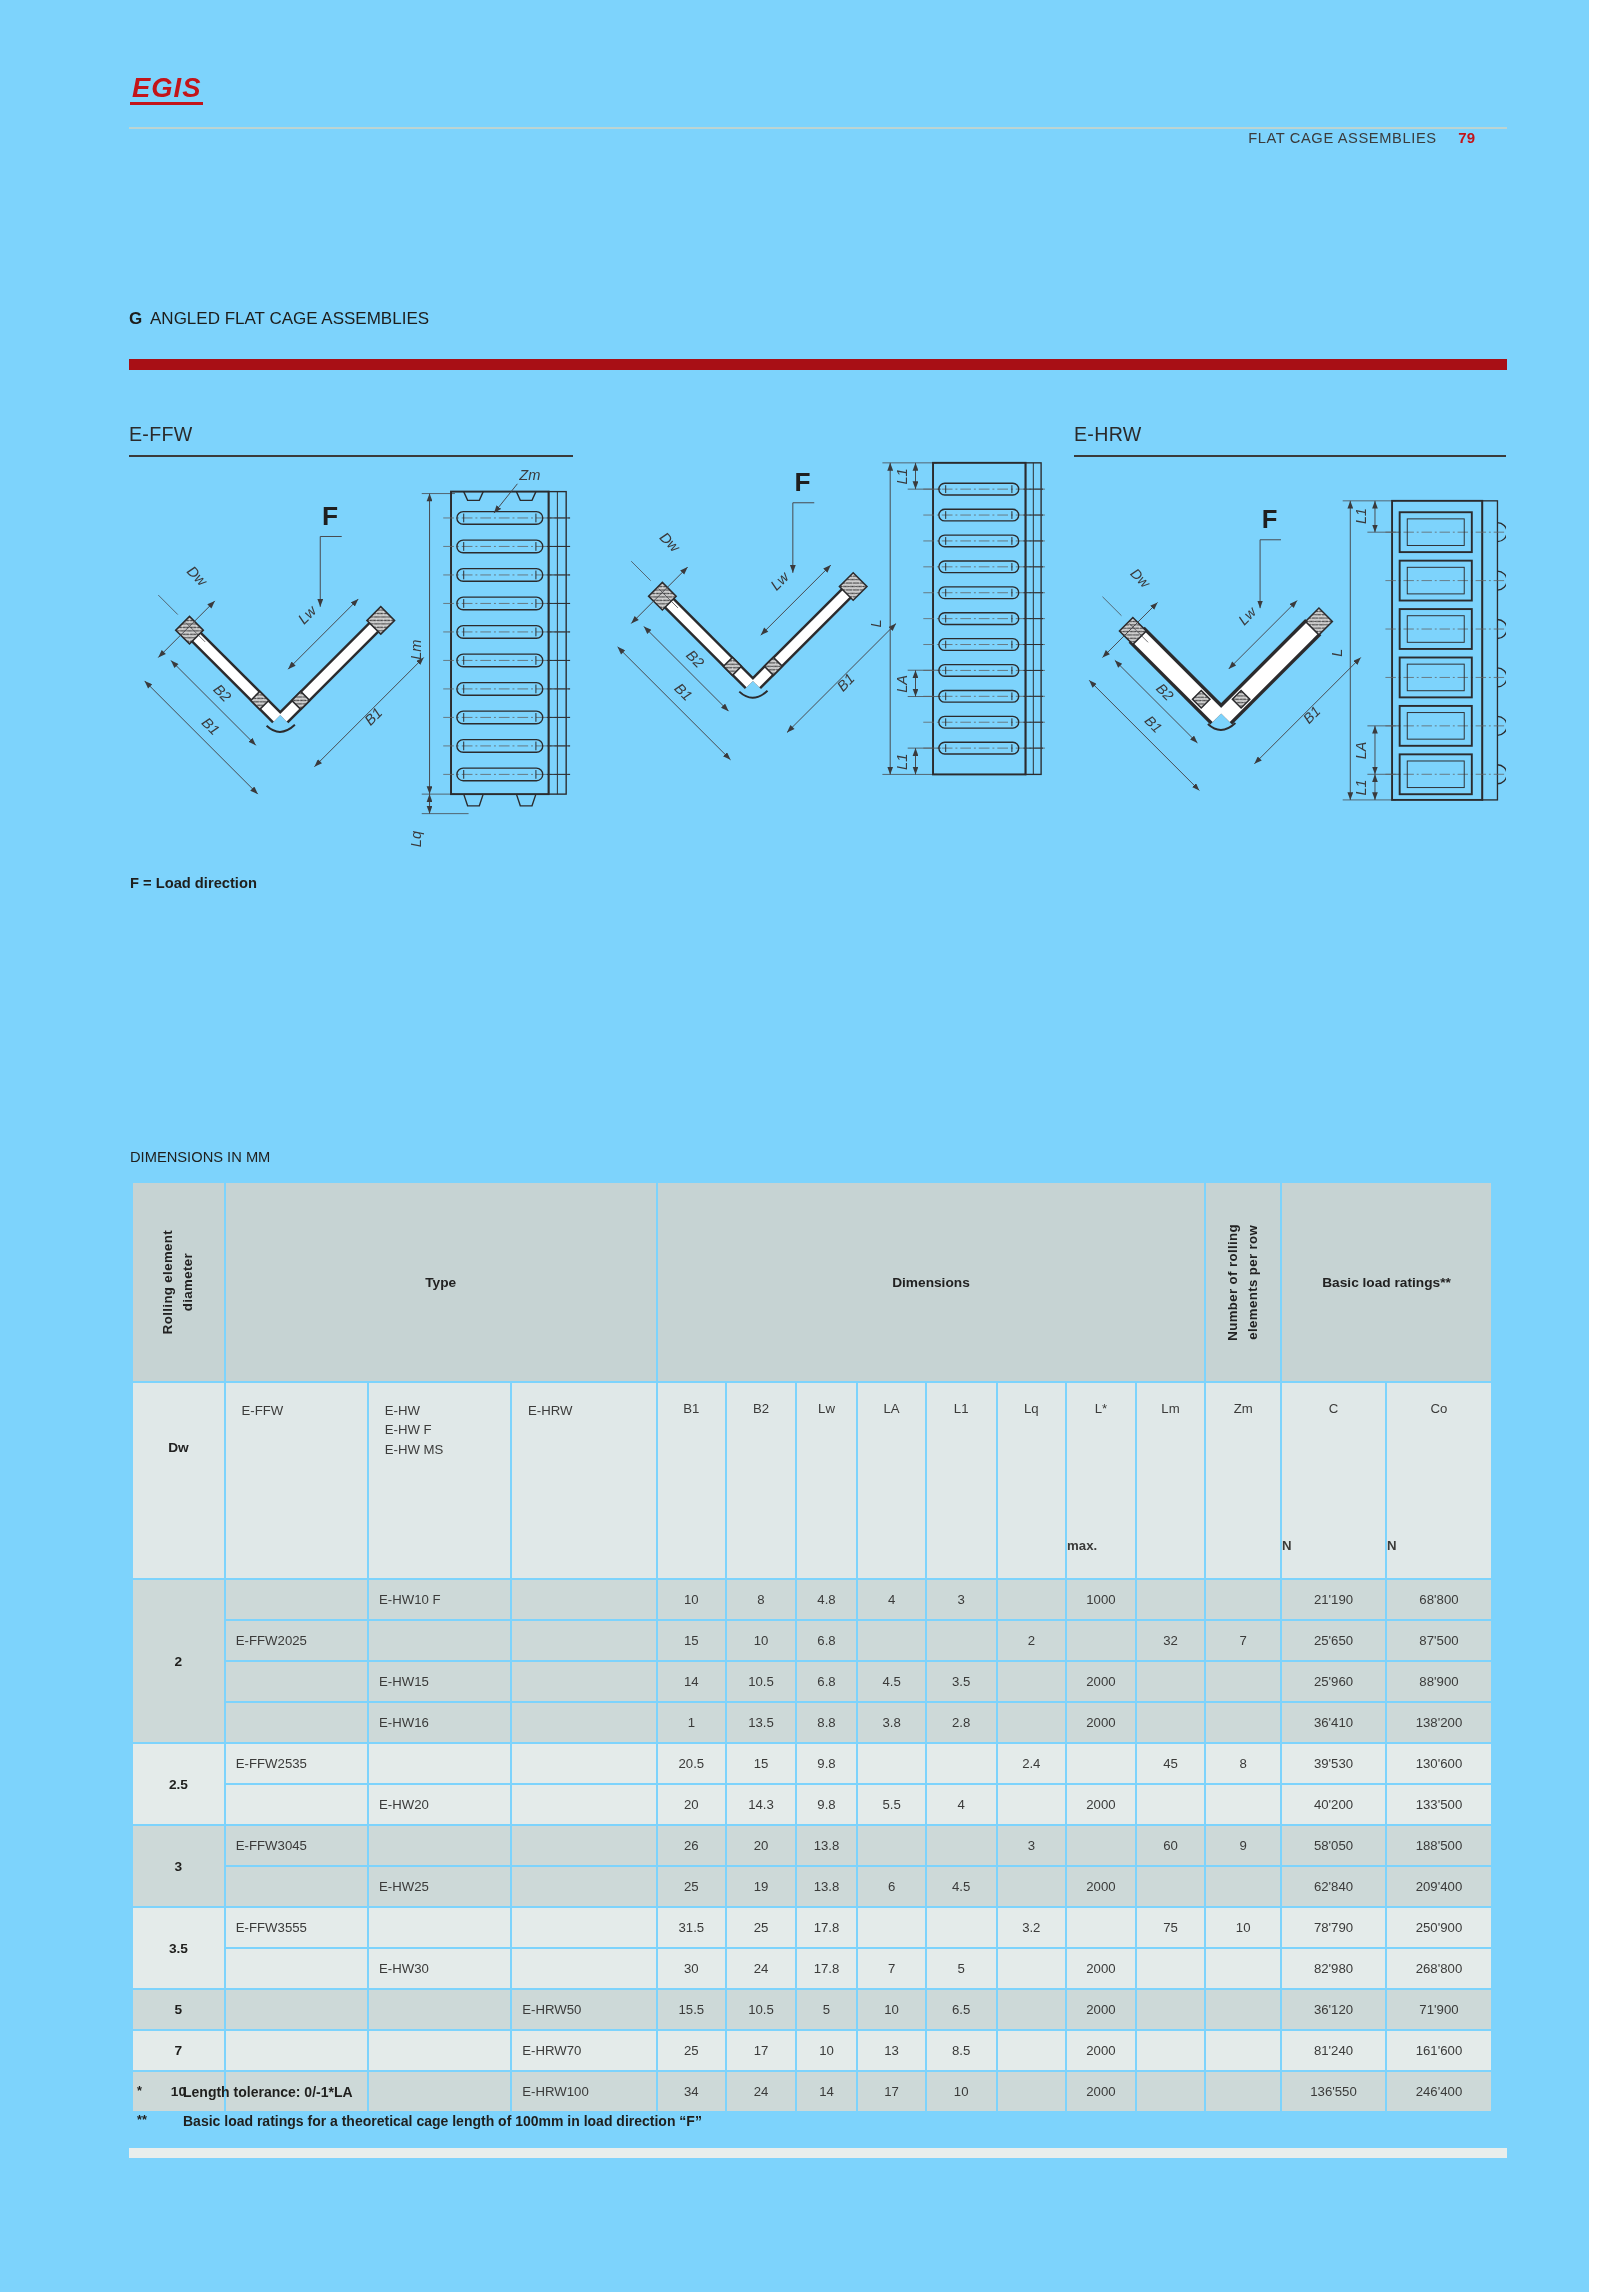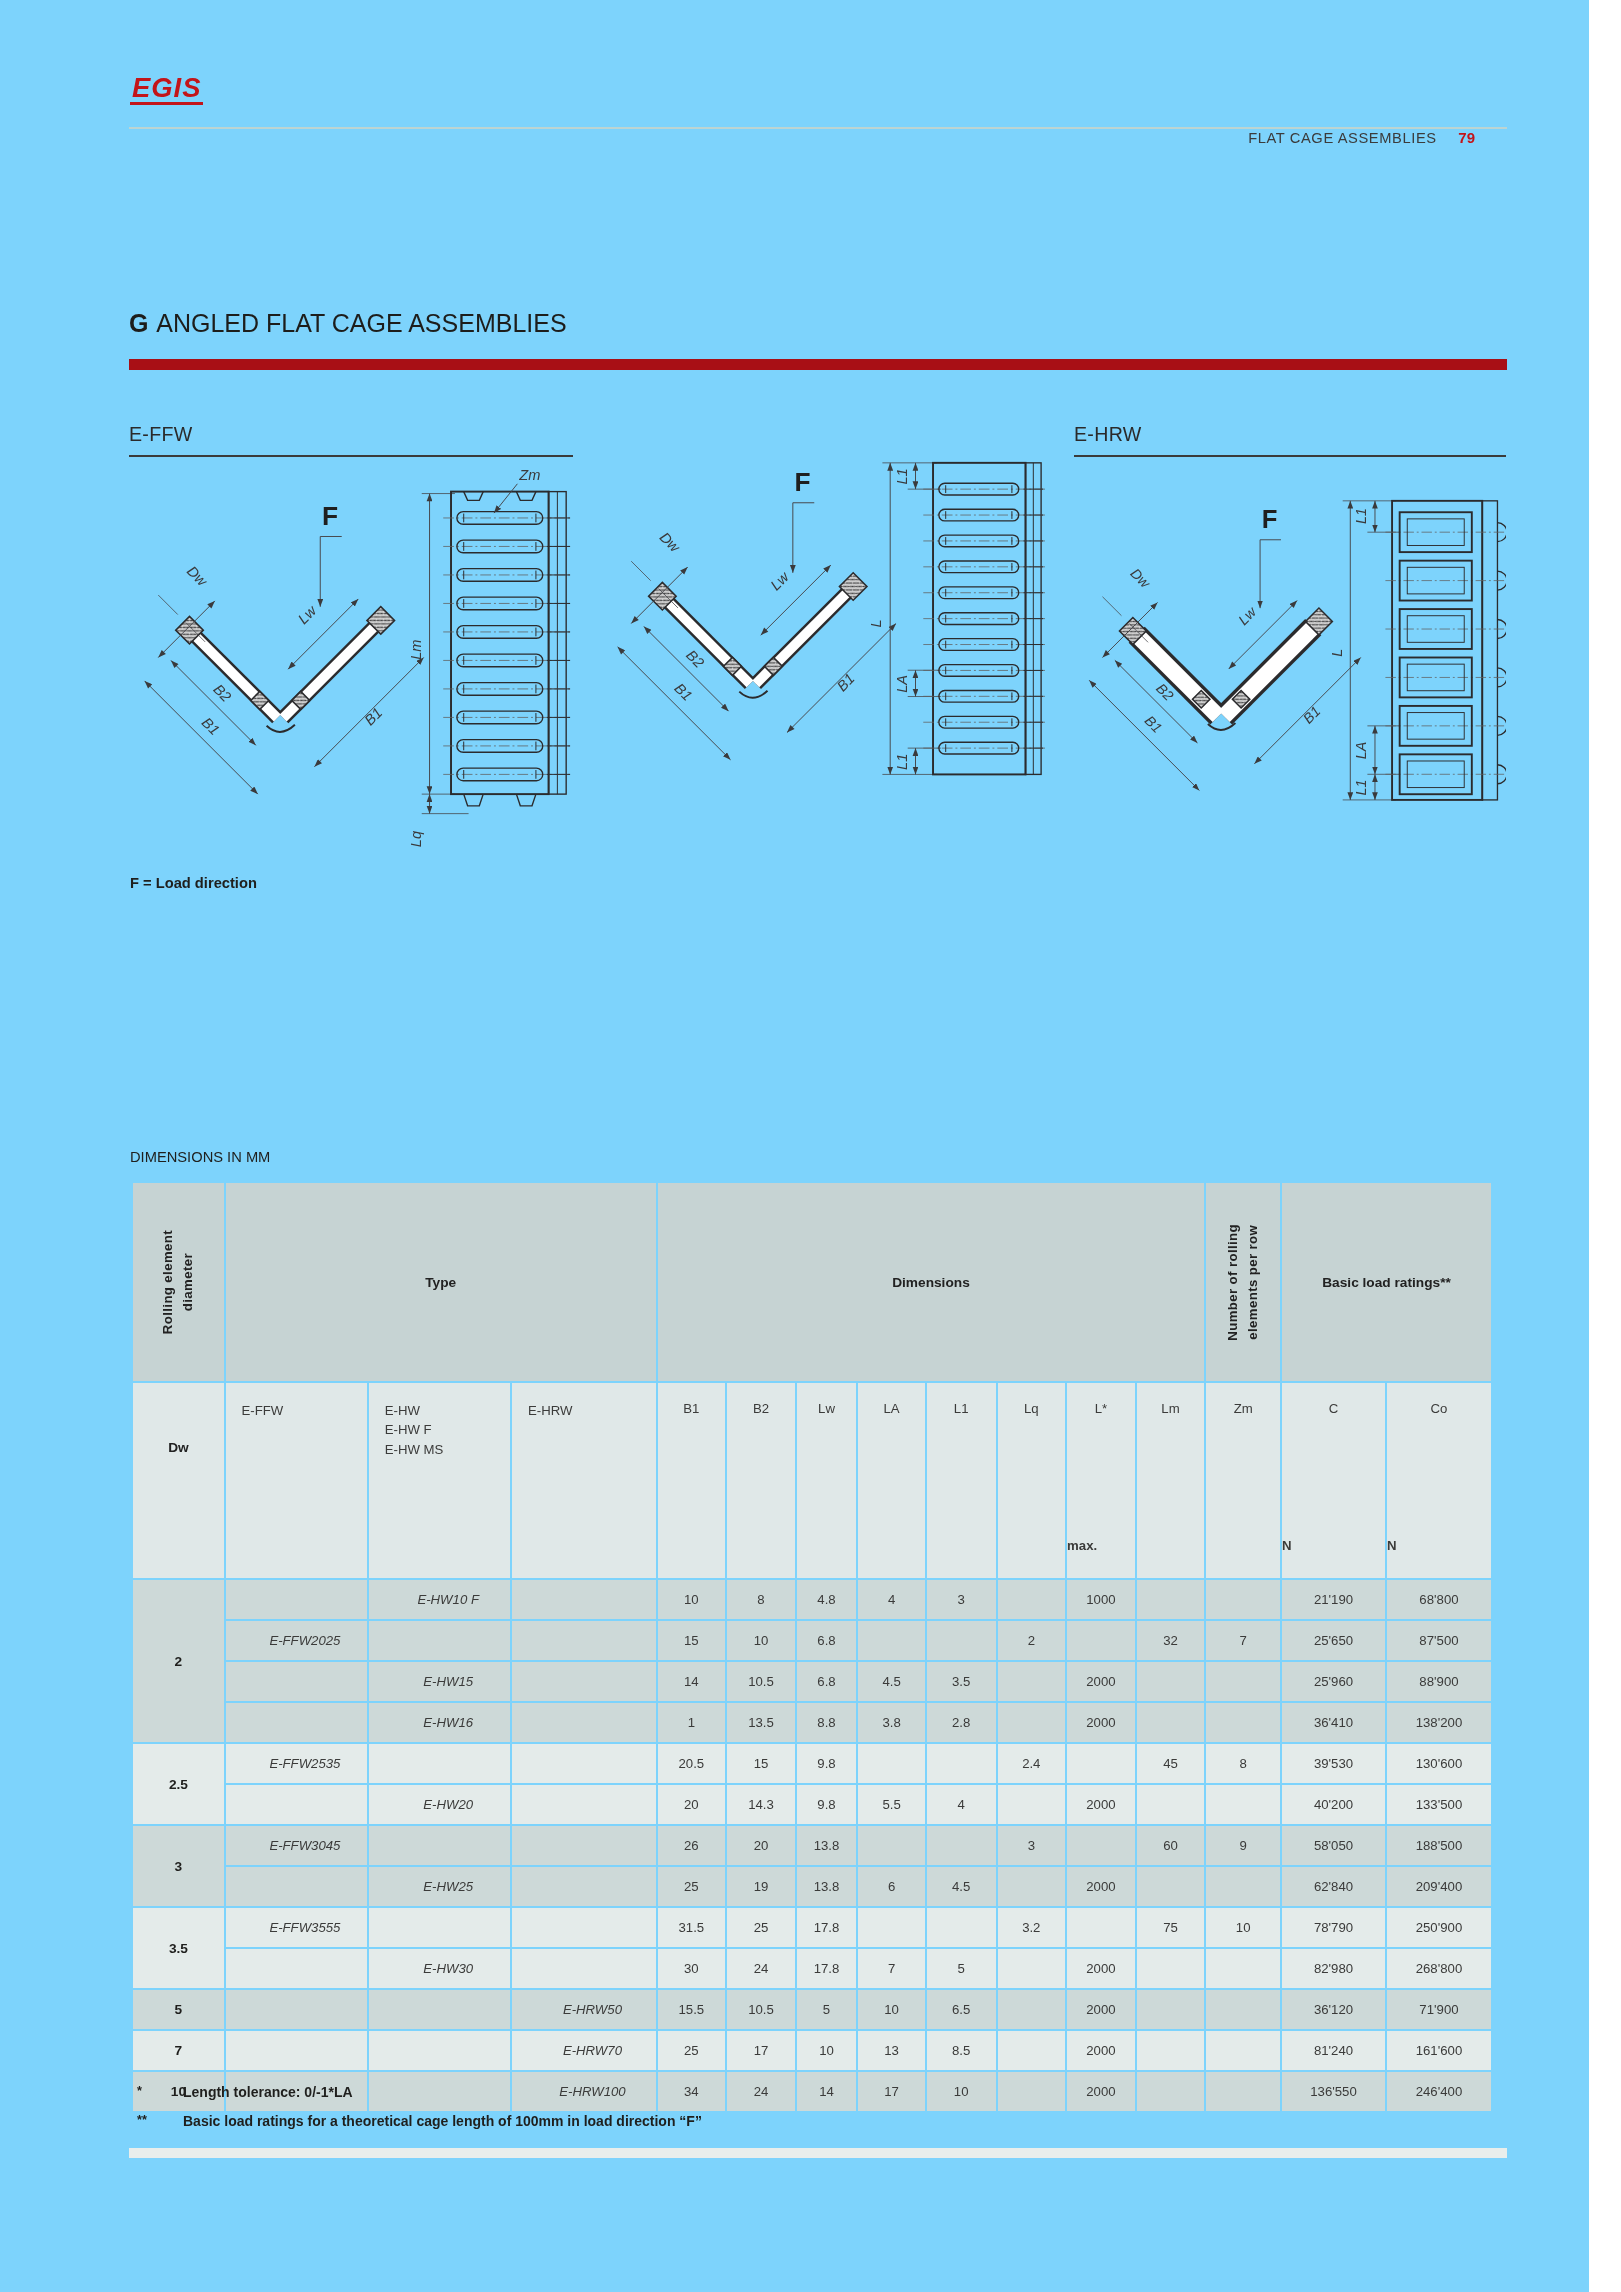--- a/index.html
+++ b/index.html
@@ -9,21 +9,21 @@
   
   .logo{position:absolute;left:130px;top:74px;font-size:27.4px;font-weight:bold;font-style:italic;
         letter-spacing:1px;color:var(--logo-red,#c31419);border-bottom:3.9px solid var(--logo-red,#c31419);
         padding:0 2px 1px 2px;line-height:1;}
   .hdr-right{position:absolute;top:82px;right:114px;display:flex;align-items:baseline;}
   .hdr-title{font-size:14.7px;color:#3b3b3b;letter-spacing:0.6px;margin-top:48px;}
   .hdr-page{font-size:15px;font-weight:bold;color:var(--logo-red,#c31419);margin-left:21.6px;}
   .hdr-line{position:absolute;left:129px;top:127px;width:1378px;height:2px;background:var(--rule-light,#bcd4d2);}
 
   
-  .sec-title{position:absolute;left:129px;top:309px;font-size:25px;color:#1d1d1b;}
+  .sec-title{position:absolute;left:129px;top:309px;font-size:17px;color:#1d1d1b;}
   .sec-title b{font-weight:bold;margin-right:7.8px;}
   .red-rule{position:absolute;left:129px;top:359px;width:1378px;height:10.8px;background:var(--accent-red,#a80f15);}
 
   
   .diagrams{position:absolute;left:129px;top:423px;width:1378px;display:flex;gap:29px;}
   .dcol{display:flex;flex-direction:column;}
   .dcol1{width:444px;} .dcol2{width:443px;} .dcol3{width:432px;}
   .dtitle{font-size:19.6px;color:#2a2a2a;padding-bottom:8.8px;border-bottom:2px solid #3a3a3a;letter-spacing:0.3px;}
   .dsvg{width:100%;height:397px;margin-top:2px;}
 
@@ -53,21 +53,21 @@
   .h1 td{background:var(--header-bg,#c6d3d3);height:196px;vertical-align:middle;text-align:center;}
   .h1 .hlbl{font-weight:bold;font-size:13.7px;color:#222;}
   .vtext{writing-mode:vertical-rl;transform:rotate(180deg);margin:0 auto;white-space:pre-line;
          font-weight:bold;font-size:13.2px;line-height:1.55;letter-spacing:0.4px;color:#222;text-align:center;}
   .h2 td{background:var(--subheader-bg,#e0e8e8);height:137px;vertical-align:top;position:relative;
          padding-top:17.6px;text-align:center;}
   .h2 td.tleft{text-align:left;padding-left:15.7px;white-space:pre-line;line-height:1.5;}
   .h2 td.dwh{font-weight:bold;padding-top:57px;color:#222;font-size:13.7px;}
   .h2 .sub{position:absolute;bottom:25.5px;left:0;width:100%;text-align:left;font-weight:bold;}
   tbody td{height:37px;text-align:center;vertical-align:middle;}
-  tbody td.tleft{text-align:center;padding-left:18px;font-style:italic;}
+  tbody td.tleft{text-align:left;padding-left:10px;}
   tbody td.dwcell{font-weight:bold;font-size:13.7px;color:#1f1f1d;}
   tr.gdark td{background:var(--row-dark,#cdd9d8);}
   tr.glight td{background:var(--row-light,#e4ebea);}
 
   
   .footnotes{position:absolute;left:137px;top:2084px;font-size:14px;font-weight:bold;color:#1f1f1d;}
   .fline{display:flex;margin-bottom:12.7px;}
   .fmark{width:46px;font-size:12.7px;}
   .strip{position:absolute;left:129px;top:2148px;width:1378px;height:9.8px;background:var(--footer-strip,#e8eeec);}
 </style>

